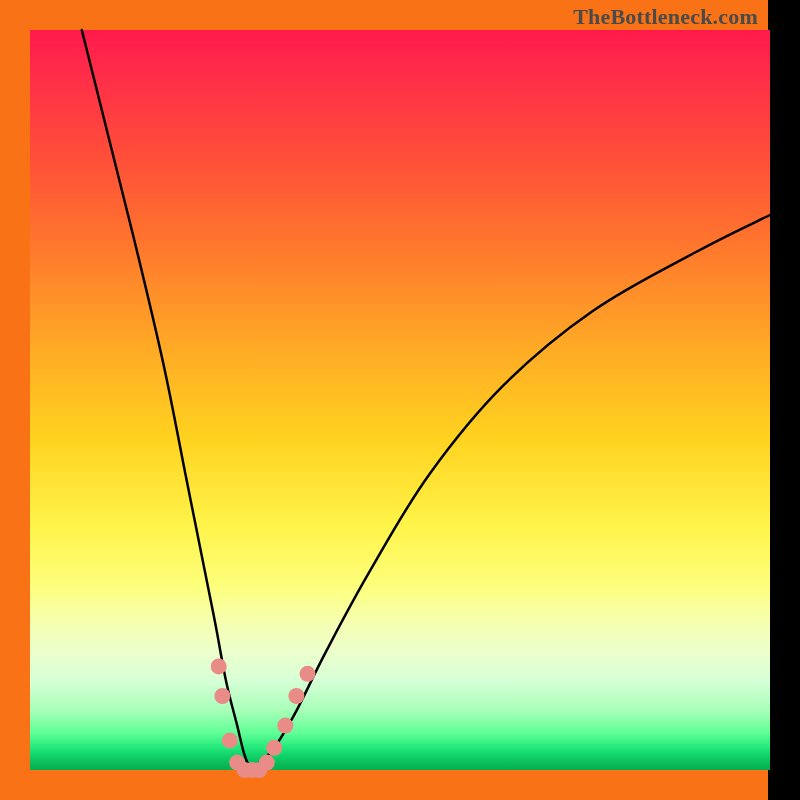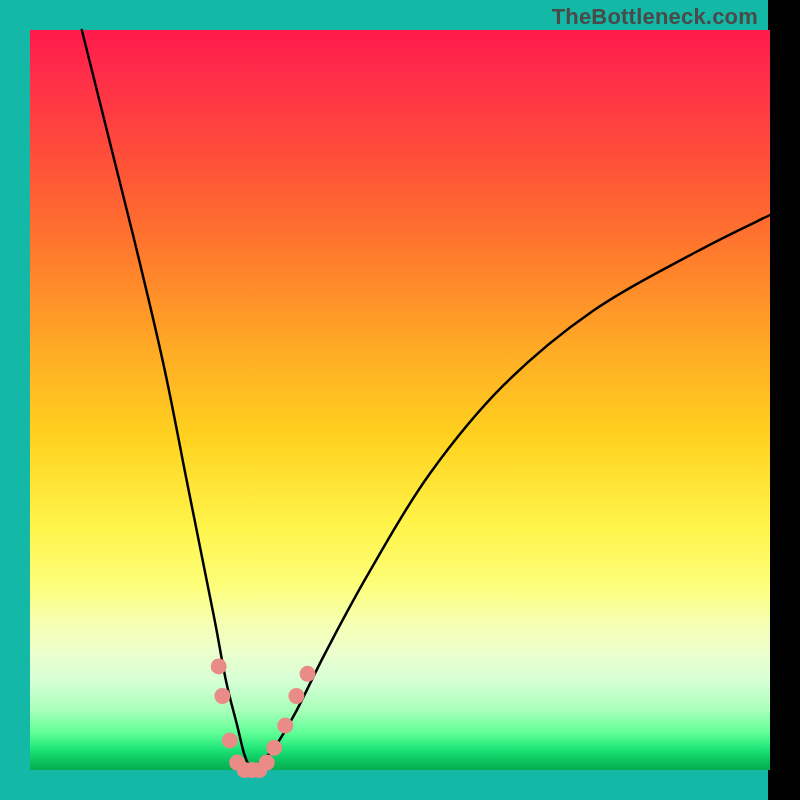--- a/index.html
+++ b/index.html
@@ -8,21 +8,22 @@
     width: 800px;
     height: 800px;
     background: #000;
     font-family: Arial, Helvetica, sans-serif;
     overflow: hidden;
   }
   .frame {
     position: relative;
     width: 768px;
     height: 800px;
-    background: #14b8a6;
+    background: #f97316;
+    font-family: Liberation Serif, serif;
   }
   .plot-area {
     position: absolute;
     left: 30px;
     top: 30px;
     width: 740px;
     height: 740px;
     background: linear-gradient(to bottom,
       #ff1a4b 0%,
       #ff2a4a 5%,

